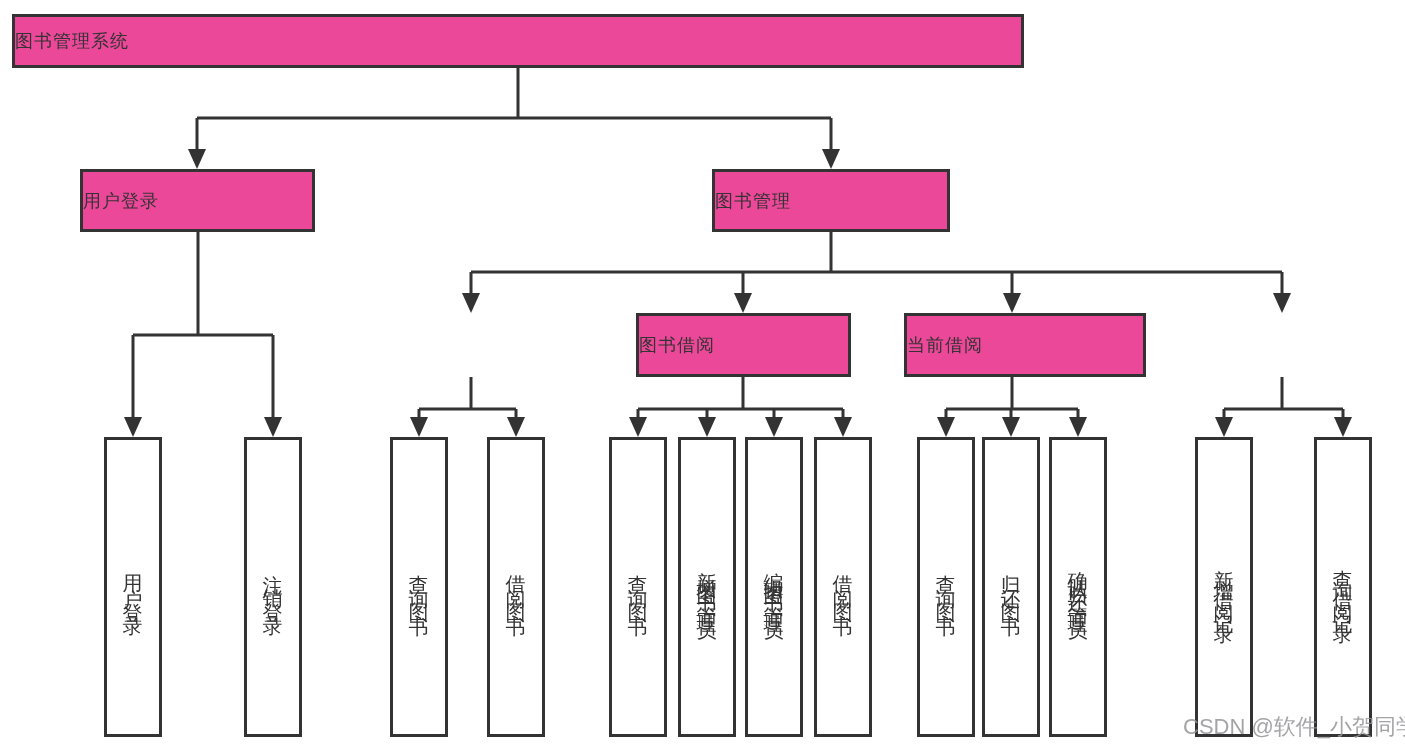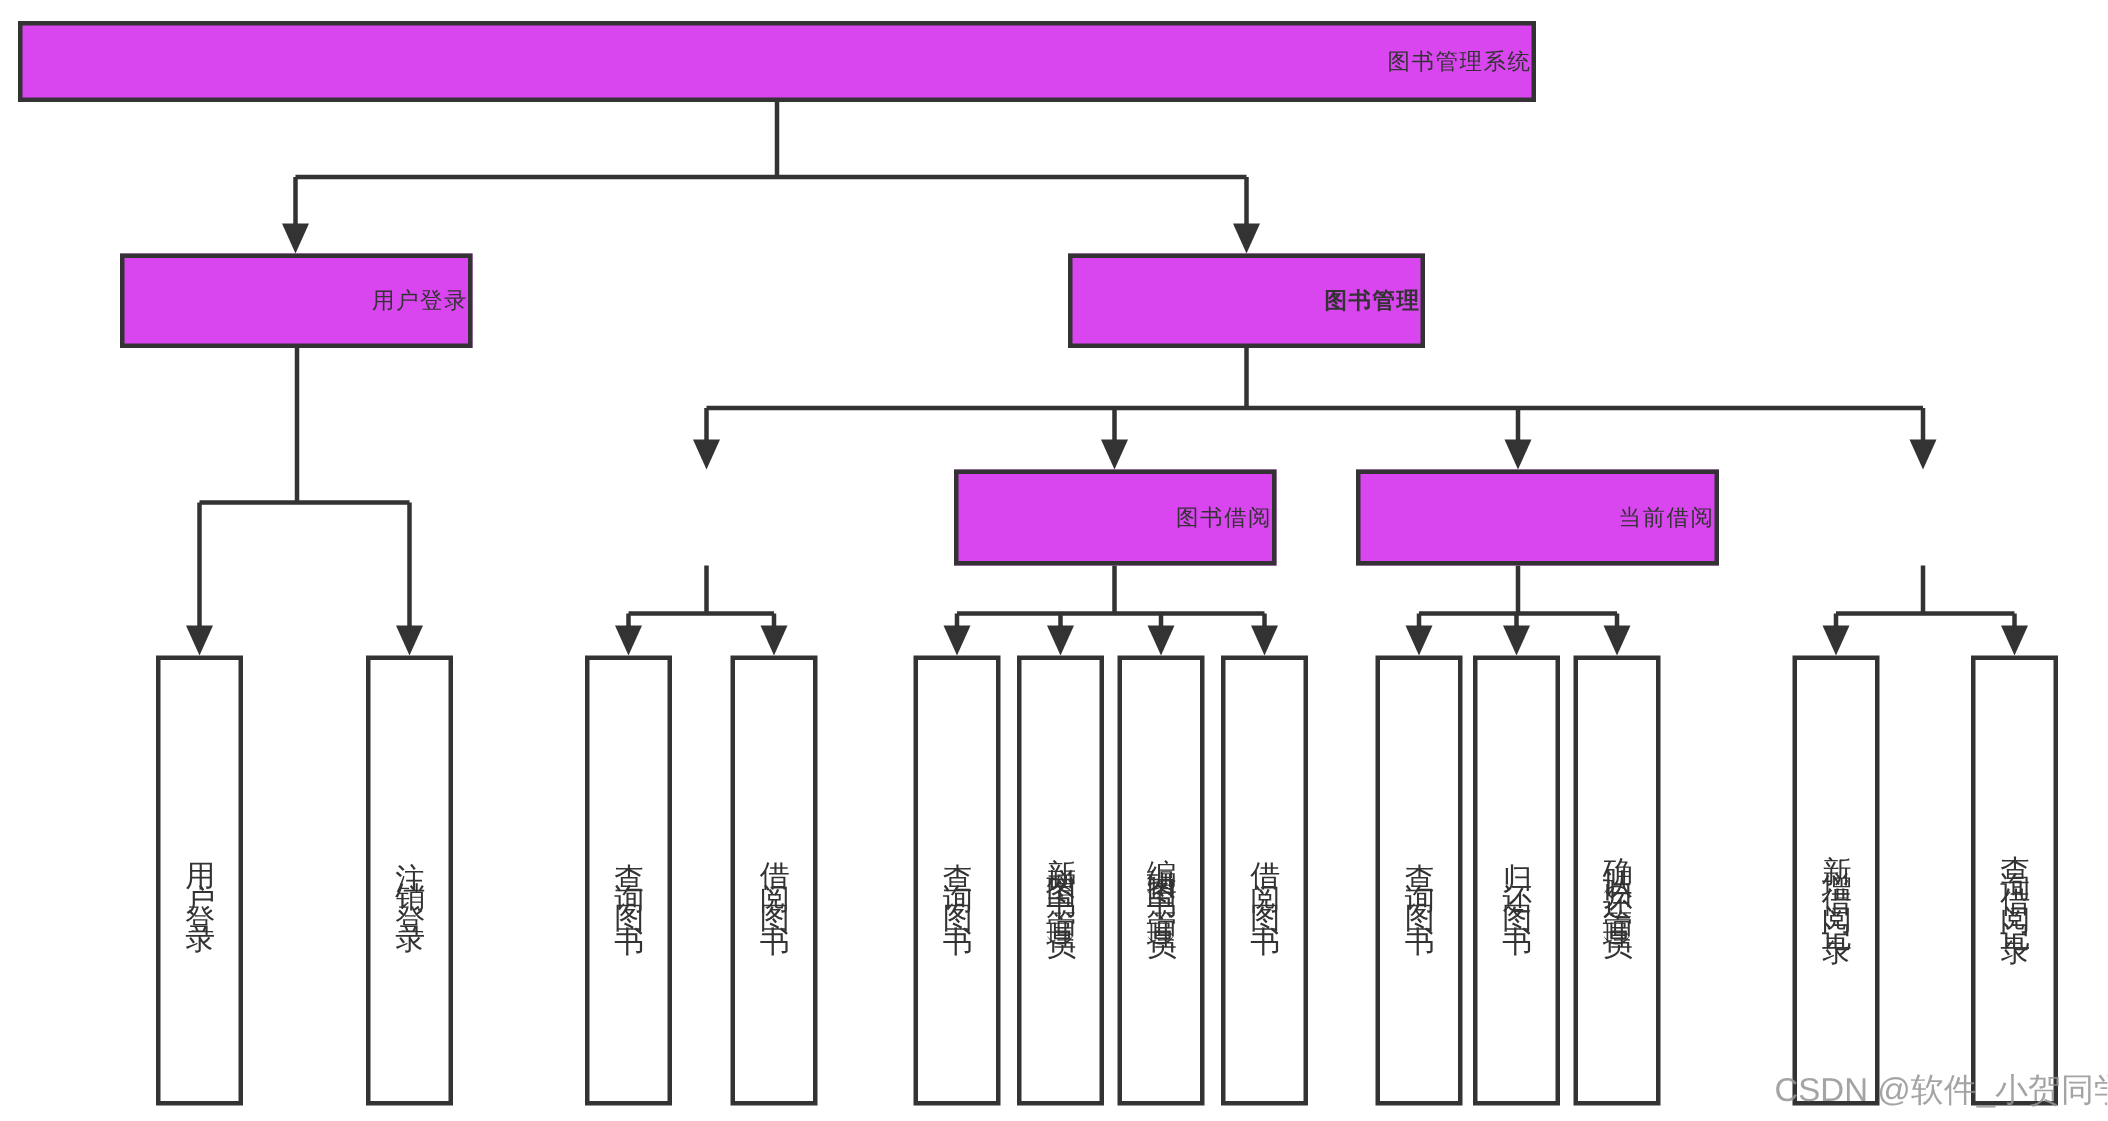--- a/index.html
+++ b/index.html
@@ -13,25 +13,25 @@
     color: #333333;
   }
   svg.links { position: absolute; left: 0; top: 0; width: 1405px; height: 747px; }
   svg.links path { stroke: #333333; stroke-width: 3; fill: none; }
   svg.links polygon { fill: #333333; }
 
   .hbox {
     position: absolute;
     box-sizing: border-box;
     border: 3px solid #333333;
-    background: #d946ef;
+    background: #ec4899;
     display: flex;
     align-items: center;
-    justify-content: flex-end;
-    font-size: 15px;
+    justify-content: flex-start;
+    font-size: 18px;
     letter-spacing: 1px;
     white-space: nowrap;
   }
   .vbox {
     position: absolute;
     box-sizing: border-box;
     border: 3px solid #333333;
     background: #ffffff;
     display: flex;
     align-items: center;
@@ -116,21 +116,21 @@
     </g>
   </svg>
 
   <div class="hbox" style="left:12px; top:14px; width:1012px; height:54px;">
     <span>图书管理系统</span>
   </div>
 
   <div class="hbox" style="left:80px; top:169px; width:235px; height:63px;">
     <span>用户登录</span>
   </div>
-  <div class="hbox" style="left:712px; top:169px; width:238px; height:63px;font-weight:bold;">
+  <div class="hbox" style="left:712px; top:169px; width:238px; height:63px;">
     <span>图书管理</span>
   </div>
 
   <div class="hbox" style="left:636px; top:313px; width:215px; height:64px;">
     <span>图书借阅</span>
   </div>
   <div class="hbox" style="left:904px; top:313px; width:242px; height:64px;">
     <span>当前借阅</span>
   </div>
 

